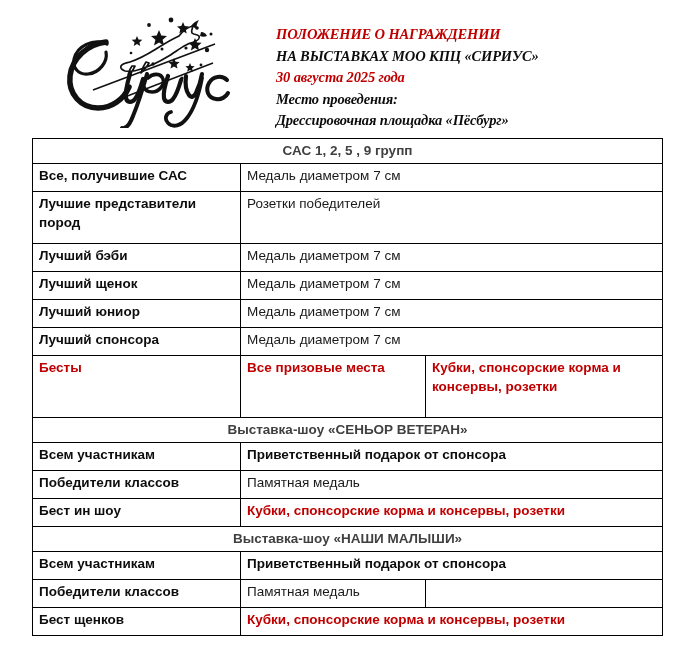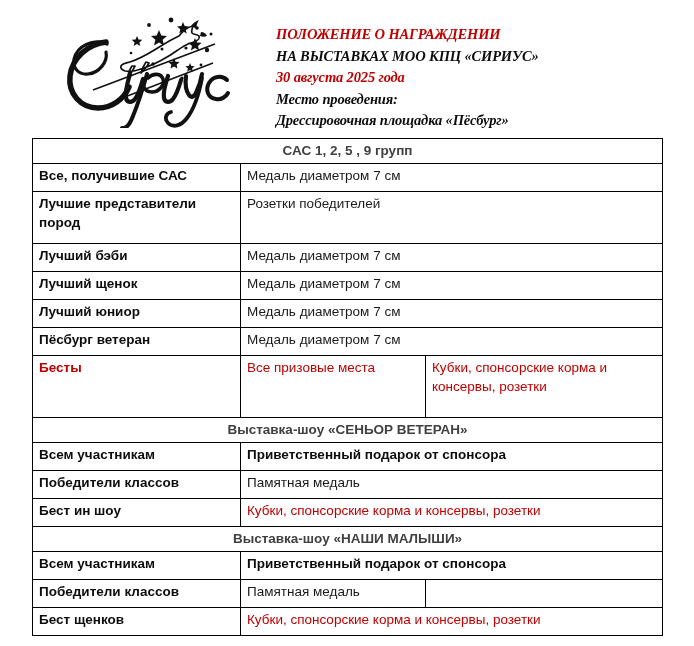--- a/index.html
+++ b/index.html
@@ -84,21 +84,21 @@
   }
   .lbl {
     font-weight: bold;
     color: #0d0d0d;
   }
   .val {
     font-weight: normal;
     color: #1a1a1a;
   }
   .val-red {
-    font-weight: normal;
+    font-weight: bold;
     color: #C00000;
   }
   .lbl-red {
     font-weight: bold;
     color: #C00000;
   }
   .tall { height: 46px; }
   .tall2 { height: 56px; margin-left: 12px; }
   .row-h { height: 22px; }
 </style>
@@ -202,21 +202,21 @@
         <td class="lbl row-h">Лучший щенок</td>
         <td class="val" colspan="2">Медаль диаметром 7 см</td>
       </tr>
 
       <tr>
         <td class="lbl row-h">Лучший юниор</td>
         <td class="val" colspan="2">Медаль диаметром 7 см</td>
       </tr>
 
       <tr>
-        <td class="lbl row-h">Пёсбург ветеран</td>
+        <td class="lbl row-h">Лучший спонсора</td>
         <td class="val" colspan="2">Медаль диаметром 7 см</td>
       </tr>
 
       <tr>
         <td class="lbl-red tall2">Бесты</td>
         <td class="val-red">Все призовые места</td>
         <td class="val-red">Кубки, спонсорские корма и консервы, розетки</td>
       </tr>
 
       <tr>

